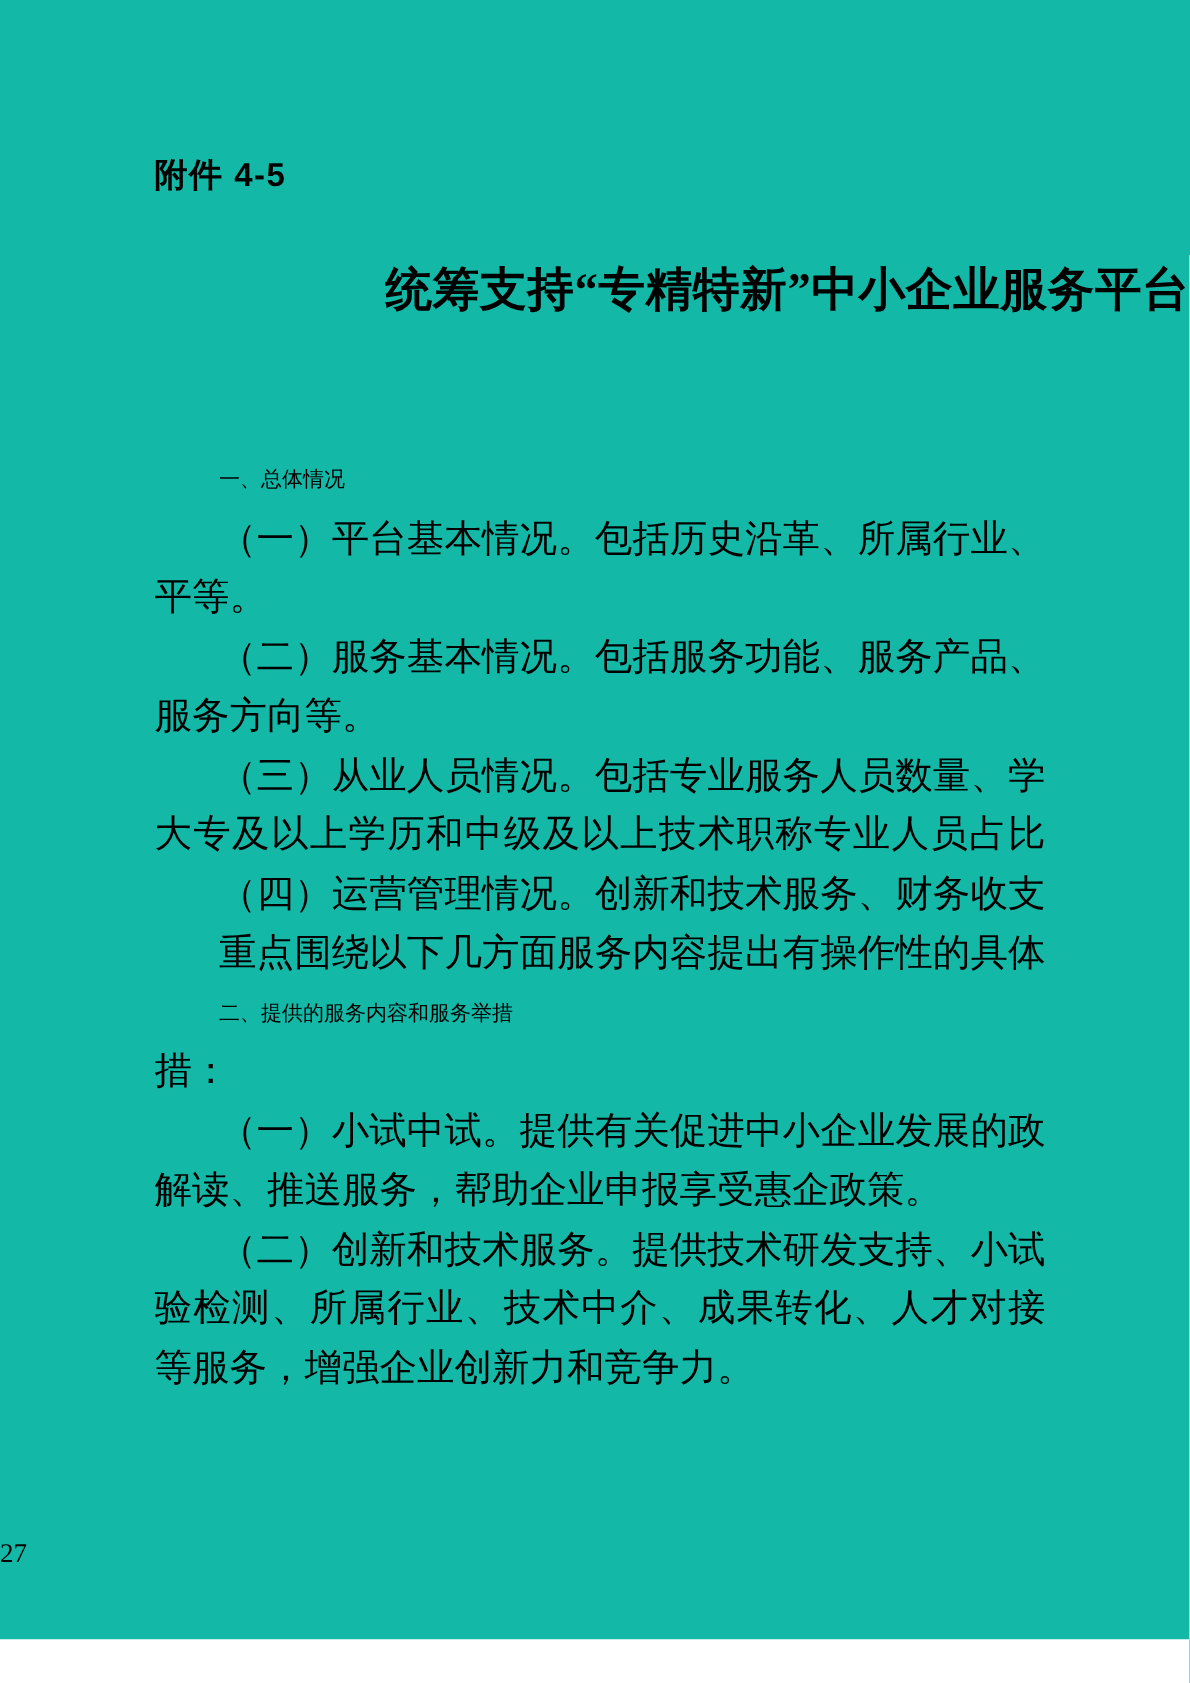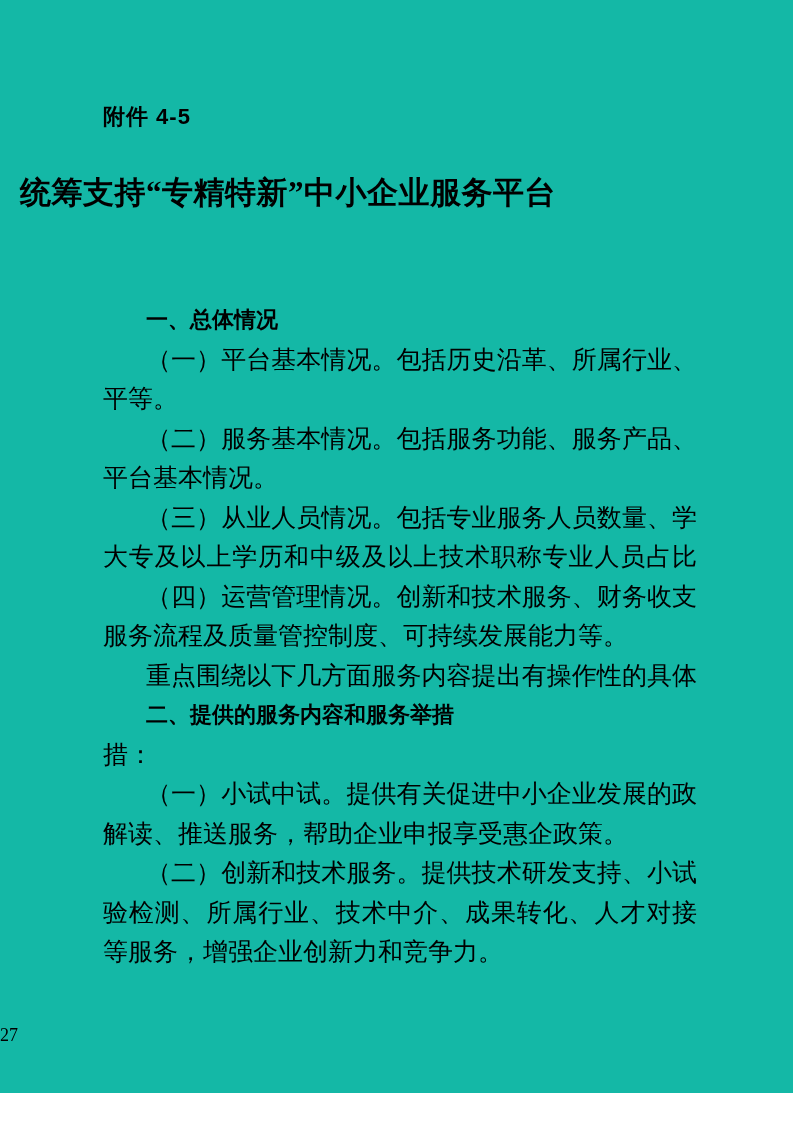--- a/index.html
+++ b/index.html
@@ -25,26 +25,25 @@
     font-size: 22px;
     line-height: 28px;
     letter-spacing: 1px;
     white-space: nowrap;
   }
   .doc-title {
     position: absolute;
     left: 0;
     right: 0;
     top: 170px;
-    text-align: left;
+    text-align: right;
     font-weight: bold;
     font-size: 31px;
     line-height: 46px;
     letter-spacing: 0.5px;
-    margin-left: 20px;
   }
   .content {
     position: absolute;
     left: 103px;
     top: 300px;
     width: 594px;
   }
   .line {
     height: 39.5px;
     line-height: 39.5px;
@@ -55,22 +54,22 @@
     overflow: hidden;
   }
   .line.stretch {
     text-align-last: justify;
   }
   .line.indent {
     text-indent: 43px;
   }
   .line.heading {
     font-family: "Liberation Sans", "DejaVu Sans", sans-serif;
-    font-weight: bold;
-    font-size: 22px;
+    font-weight: normal;
+    font-size: 14px;
     text-align-last: left;
   }
   .page-number {
     position: absolute;
     left: 0;
     right: 0;
     top: 1024px;
     text-align: left;
     font-size: 18px;
     line-height: 22px;
@@ -85,25 +84,24 @@
 
   <div class="doc-title">
     <div>统筹支持“专精特新”中小企业服务平台</div>
   </div>
 
   <div class="content">
     <div class="line heading indent">一、总体情况</div>
     <div class="line indent stretch">（一）平台基本情况。包括历史沿革、所属行业、主要出资</div>
     <div class="line">平等。</div>
     <div class="line indent stretch">（二）服务基本情况。包括服务功能、服务产品、服务业绩、</div>
-    <div class="line">平台基本情况。</div>
+    <div class="line">服务方向等。</div>
     <div class="line indent stretch">（三）从业人员情况。包括专业服务人员数量、学历及职称，</div>
     <div class="line stretch">大专及以上学历和中级及以上技术职称专业人员占比情况等。</div>
     <div class="line indent stretch">（四）运营管理情况。创新和技术服务、财务收支情况、</div>
-    <div class="line">服务流程及质量管控制度、可持续发展能力等。</div>
     <div class="line indent stretch">重点围绕以下几方面服务内容提出有操作性的具体服务举</div>
     <div class="line heading indent">二、提供的服务内容和服务举措</div>
     <div class="line">措：</div>
     <div class="line indent stretch">（一）小试中试。提供有关促进中小企业发展的政策宣传、</div>
     <div class="line">解读、推送服务，帮助企业申报享受惠企政策。</div>
     <div class="line indent stretch">（二）创新和技术服务。提供技术研发支持、小试中试、检</div>
     <div class="line stretch">验检测、所属行业、技术中介、成果转化、人才对接及共性技术</div>
     <div class="line">等服务，增强企业创新力和竞争力。</div>
   </div>
 

